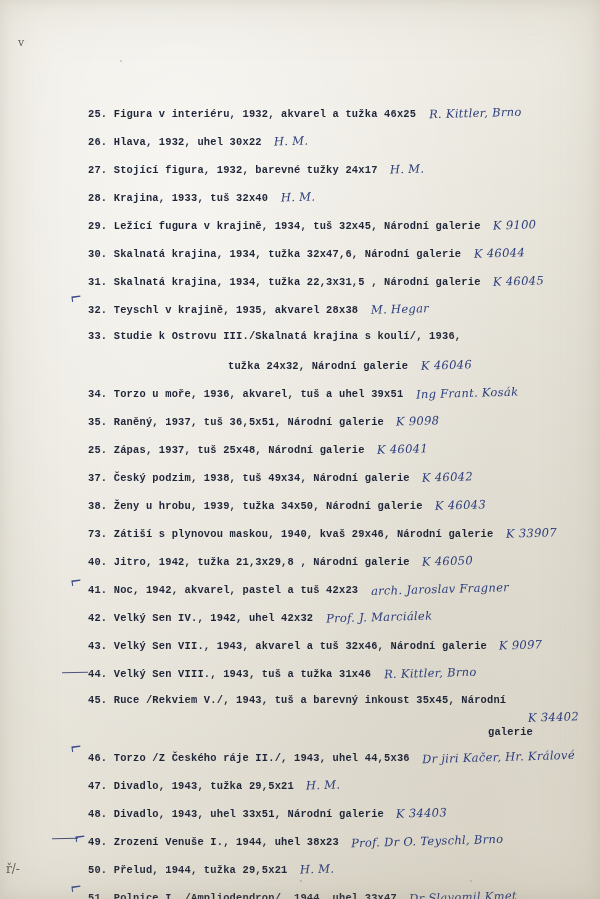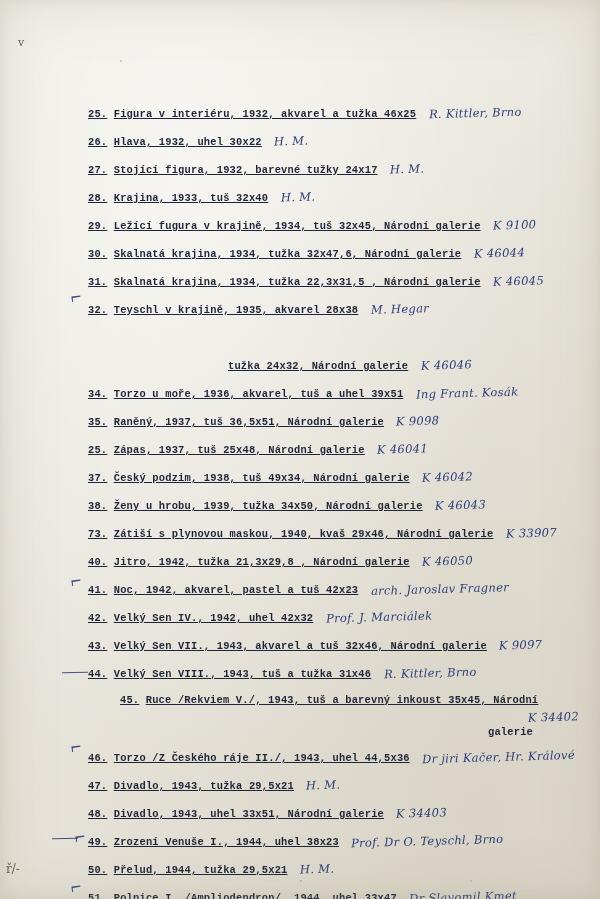--- a/index.html
+++ b/index.html
@@ -38,21 +38,20 @@
     position: absolute;
     white-space: nowrap;
     font-size: 10.4px;
     letter-spacing: 0.2px;
     color: #1f2538;
     font-weight: 700;
     font-family: "Liberation Mono", monospace;
   }
   .typed {
     display: inline;
-    text-decoration: underline;
   }
   .hand {
     font-family: "DejaVu Serif", serif;
     font-style: italic;
     font-weight: 400;
     color: #2b3c7a;
     letter-spacing: 0.3px;
     font-size: 11.5px;
     transform: rotate(-1.6deg);
     display: inline-block;
@@ -155,20 +154,24 @@
     <span class="hand">K 46045</span>
   </div>
 
   <div class="tick" style="left:68px; top:286px;">⌐</div>
   <div class="line" style="left:88px; top:302px;">
     <span class="typed">32.</span>
     <span class="typed">Teyschl v krajině, 1935, akvarel 28x38</span>
     <span class="hand">M. Hegar</span>
   </div>
 
+  <div class="line" style="left:88px; top:330px;">
+    <span class="typed">33.</span>
+    <span class="typed">Studie k Ostrovu III./Skalnatá krajina s koulí/, 1936,</span>
+  </div>
   <div class="indent-cont" style="left:228px; top:358px;">
     <span class="typed">tužka 24x32, Národní galerie</span>
     <span class="hand">K 46046</span>
   </div>
 
   <div class="line" style="left:88px; top:386px;">
     <span class="typed">34.</span>
     <span class="typed">Torzo u moře, 1936, akvarel, tuš a uhel 39x51</span>
     <span class="hand">Ing Frant. Kosák</span>
   </div>
@@ -228,21 +231,21 @@
     <span class="hand">K 9097</span>
   </div>
 
   <div class="dashline" style="left:62px; top:672px; width:26px;"></div>
   <div class="line" style="left:88px; top:666px;">
     <span class="typed">44.</span>
     <span class="typed">Velký Sen VIII., 1943, tuš a tužka 31x46</span>
     <span class="hand">R. Kittler, Brno</span>
   </div>
 
-  <div class="line" style="left:88px; top:694px;margin-left:32px;">
+  <div class="line" style="left:88px; top:694px;">
     <span class="typed">45.</span>
     <span class="typed">Ruce /Rekviem V./, 1943, tuš a barevný inkoust 35x45, Národní</span>
   </div>
   <div class="line" style="left:528px; top:710px;">
     <span class="hand" style="margin-left:0;">K 34402</span>
   </div>
   <div class="galerie-word" style="left:488px; top:726px;">galerie</div>
 
   <div class="tick" style="left:68px; top:736px;">⌐</div>
   <div class="line" style="left:88px; top:750px;">

